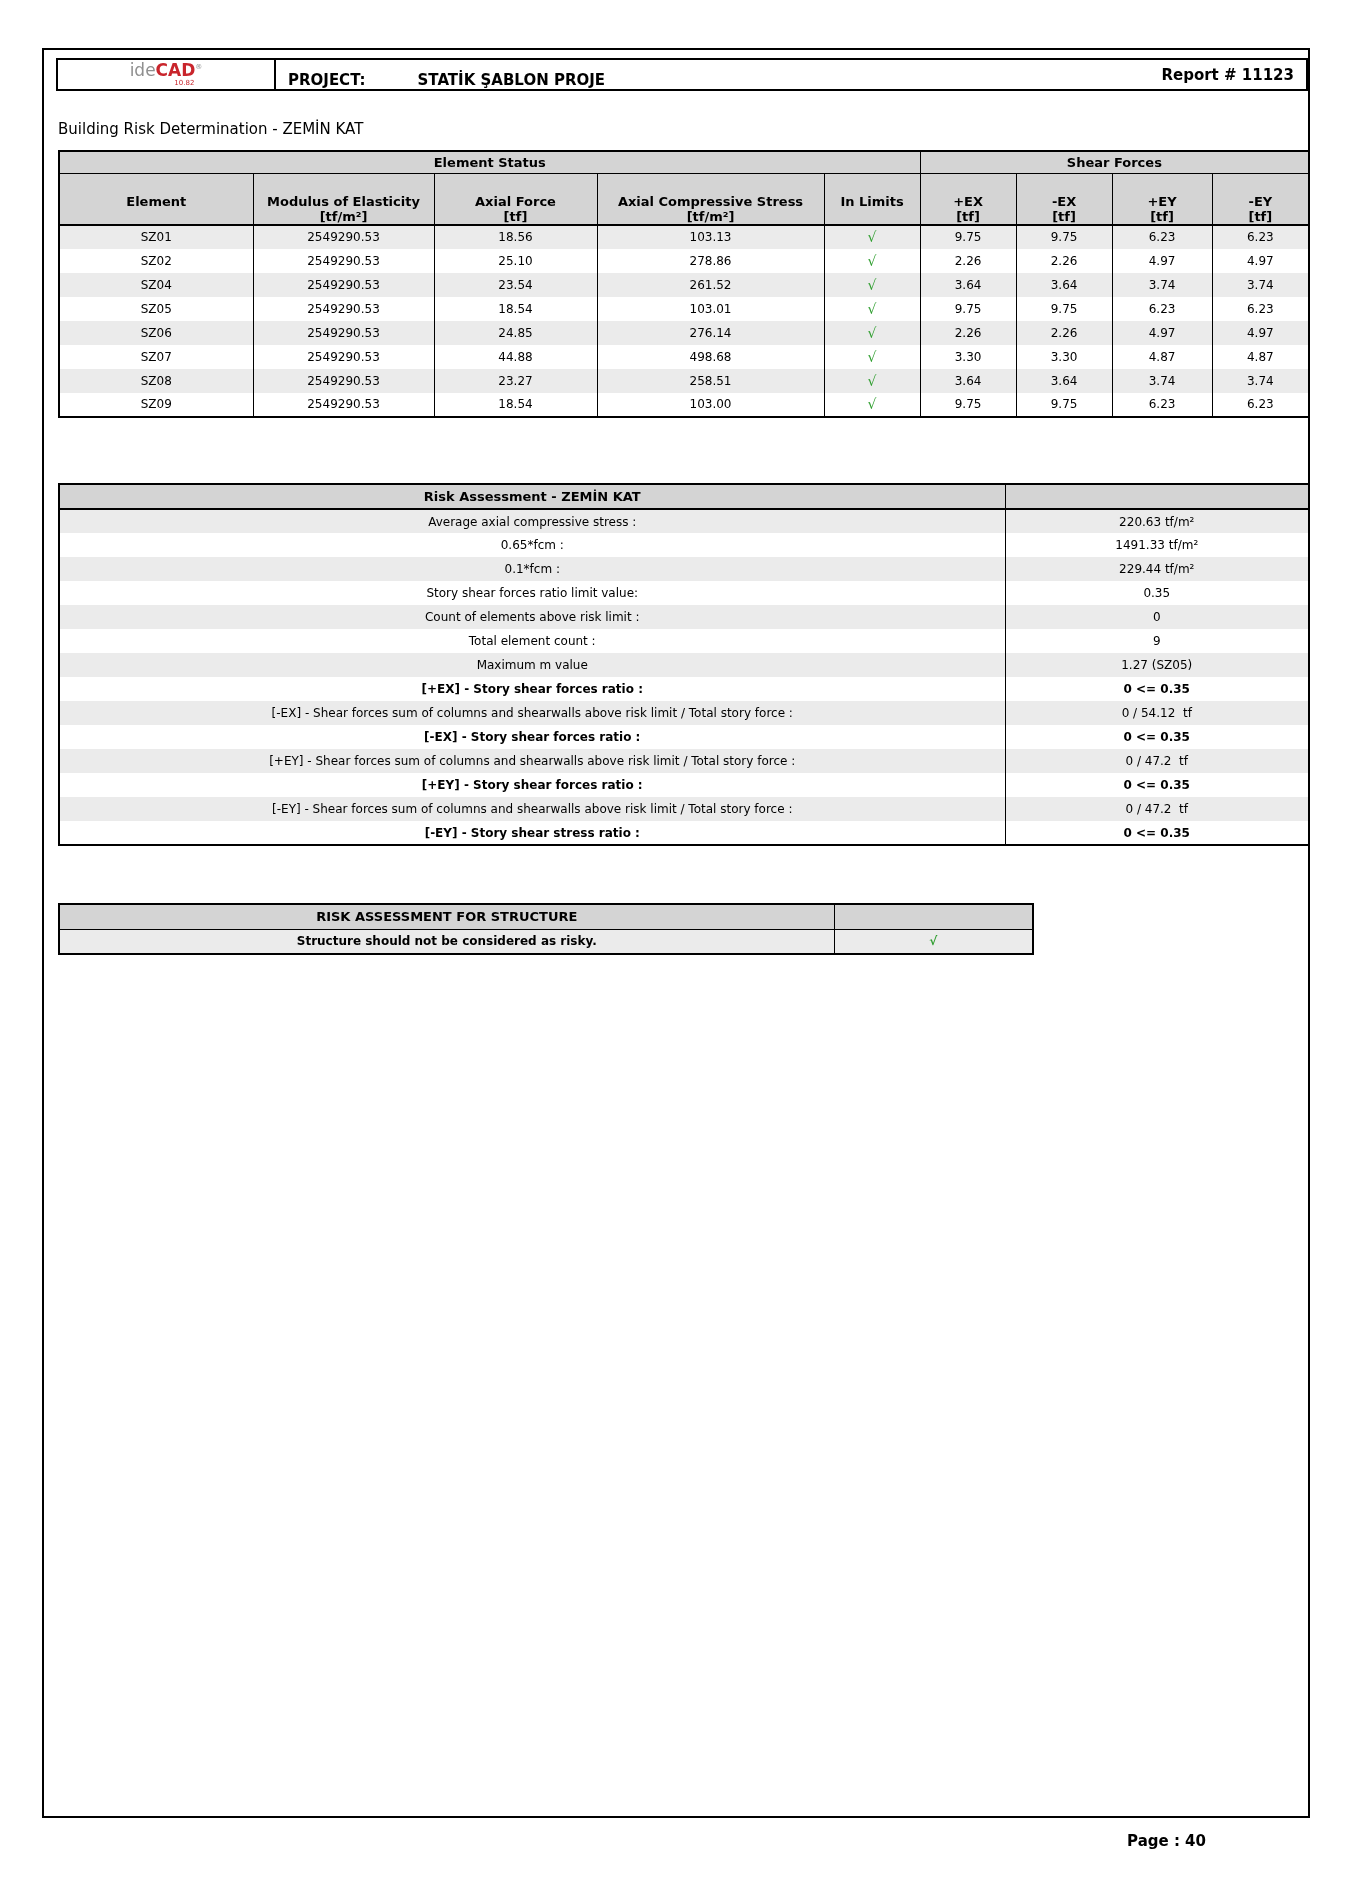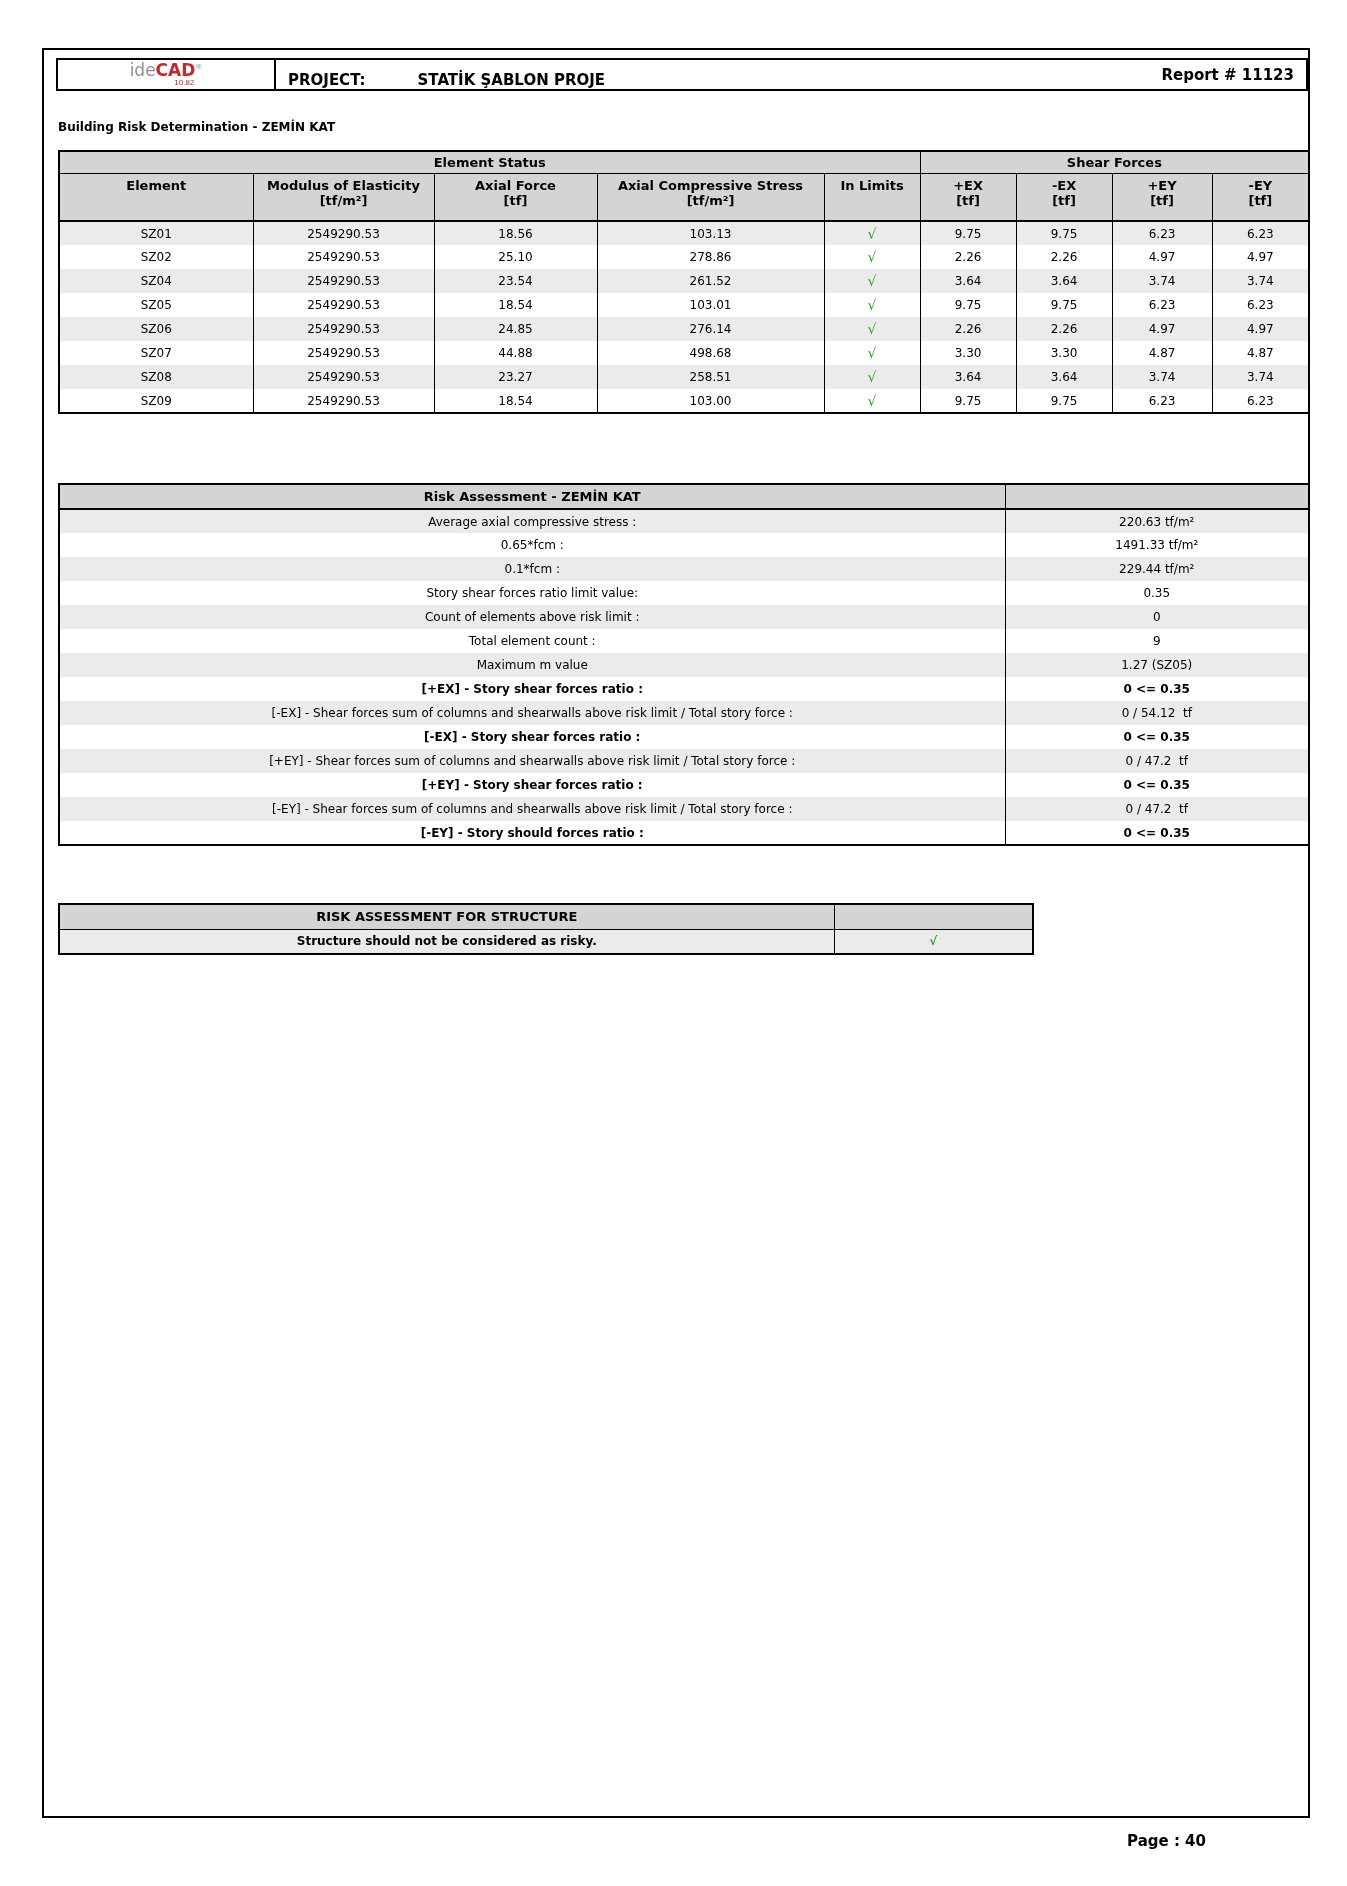--- a/index.html
+++ b/index.html
@@ -22,30 +22,30 @@
   .logo-main { font-size:17px; letter-spacing:0; }
   .logo-ide { color:#8f8f8f; font-weight:400; }
   .logo-cad { color:#c9252c; font-weight:bold; }
   .logo-reg { color:#8f8f8f; font-size:7px; vertical-align:super; }
   .logo-ver { color:#c9252c; font-size:7px; margin-top:1px; margin-right:8px; }
   .project-cell { flex:1; display:flex; align-items:flex-end; padding-left:12px; }
   .project-label { font-weight:bold; font-size:15px; }
   .project-name { font-weight:bold; font-size:15px; margin-left:52px; }
   .report-cell { width:340px; display:flex; align-items:center; justify-content:flex-end; padding-right:12px; font-weight:bold; font-size:15px; }
 
-  .doc-title { position:absolute; left:14px; top:70px; font-size:12px; font-weight:bold; }
+  .doc-title { position:absolute; left:14px; top:70px; font-size:15px; font-weight:normal; }
 
   table { border-collapse:collapse; table-layout:fixed; }
   th, td { overflow:hidden; }
 
   
   .t1 { position:absolute; left:14px; top:100px; width:1250px; border:2px solid #000; }
   .t1 th { background:#d4d4d4; font-size:13px; font-weight:bold; text-align:center; }
   .t1 .group-row th { height:22px; border:1px solid #000; border-top:none; }
-  .t1 .head-row th { height:48px; vertical-align:top; padding-top:4px; border:1px solid #000; border-bottom:2px solid #000; }
+  .t1 .head-row th { height:48px; vertical-align:top; padding-top:20px; border:1px solid #000; border-bottom:2px solid #000; }
   .t1 .col-label { font-size:13px; }
   .t1 .col-unit { font-size:13px; min-height:15px; }
   .t1 td { height:24px; text-align:center; font-size:12px; border-left:1px solid #000; border-right:1px solid #000; border-top:none; border-bottom:none; }
   .t1 tbody tr:nth-child(odd) td { background:#ebebeb; }
   .t1 td.check, .check { color:#2f9e2f; font-size:14px; }
 
   
   .t2 { position:absolute; left:14px; top:433px; width:1250px; border:2px solid #000; }
   .t2 .title-row th { background:#d4d4d4; height:25px; font-size:13px; font-weight:bold; text-align:center; border-bottom:2px solid #000; border-right:1px solid #000; }
   .t2 .title-row th:last-child { border-right:none; }
@@ -291,21 +291,21 @@
           </tr>
           <tr class="bold-row">
             <td class="label-cell">[+EY] - Story shear forces ratio :</td>
             <td class="value-cell">0 &lt;= 0.35</td>
           </tr>
           <tr>
             <td class="label-cell">[-EY] - Shear forces sum of columns and shearwalls above risk limit / Total story force :</td>
             <td class="value-cell">0 / 47.2  tf</td>
           </tr>
           <tr class="bold-row">
-            <td class="label-cell">[-EY] - Story should forces ratio :</td>
+            <td class="label-cell">[-EY] - Story shear stress ratio :</td>
             <td class="value-cell">0 &lt;= 0.35</td>
           </tr>
         </tbody>
     </table>
 
     <table class="t3">
       <colgroup>
           <col style="width:775px">
           <col style="width:199px">
         </colgroup>

